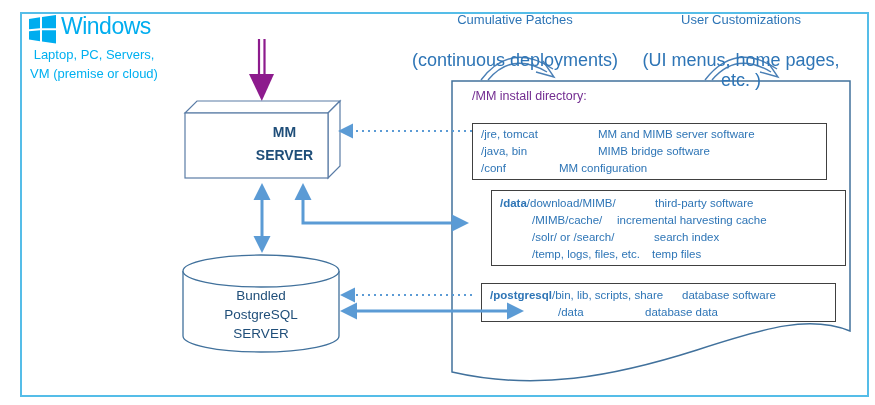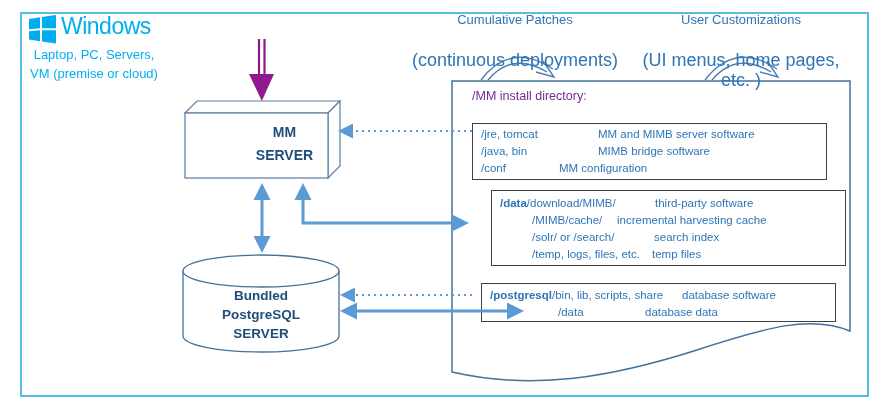--- a/index.html
+++ b/index.html
@@ -19,21 +19,21 @@
     font-size:13px;line-height:19px;}
   
   .toplabel{top:10px;width:230px;text-align:center;color:#2e75b6;font-size:13px;line-height:20px;}
   .toplabel .t2{font-size:18px;margin-top:20px;}
   #lbl-patches{left:400px;}
   #lbl-custom{left:626px;}
   
   .mm-label{left:185px;top:121px;width:143px;text-align:center;color:#1f4e79;
     font-weight:bold;font-size:14px;line-height:23px;padding-left:28px;}
   .pg-label{left:183px;top:286px;width:156px;text-align:center;color:#1f4e79;
-    font-weight:bold;font-size:13.5px;line-height:19px;}
+    font-weight:normal;font-size:13.5px;line-height:19px;}
   
   .doc-title{left:472px;top:89px;font-size:12.5px;color:#722b90;}
   .dirbox{width:353px;border:1px solid #404040;background:transparent;
     color:#2e75b6;font-size:11.5px;}
   #box1{left:472px;top:123px;height:53px;padding-top:2px;}
   #box2{left:484px;top:190px;height:70px;padding-top:4px;margin-left:7px;}
   #box3{left:481px;top:283px;height:34px;padding-top:3px;}
   .row{position:relative;height:17px;line-height:17px;}
   .row span.p{position:absolute;top:0;white-space:nowrap;}
 </style>

